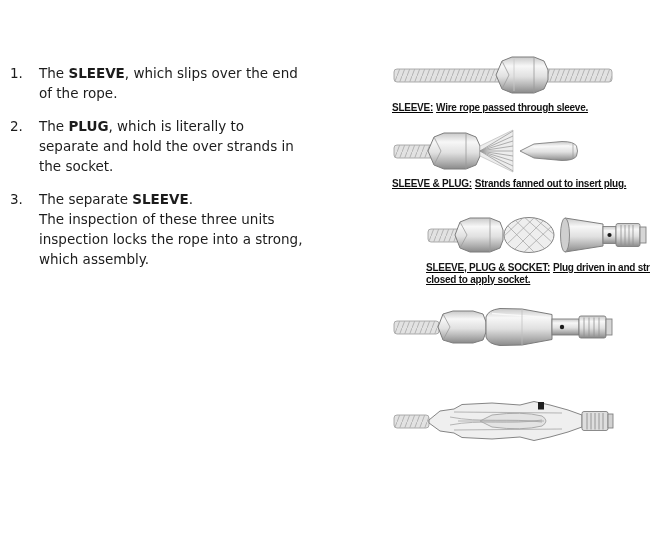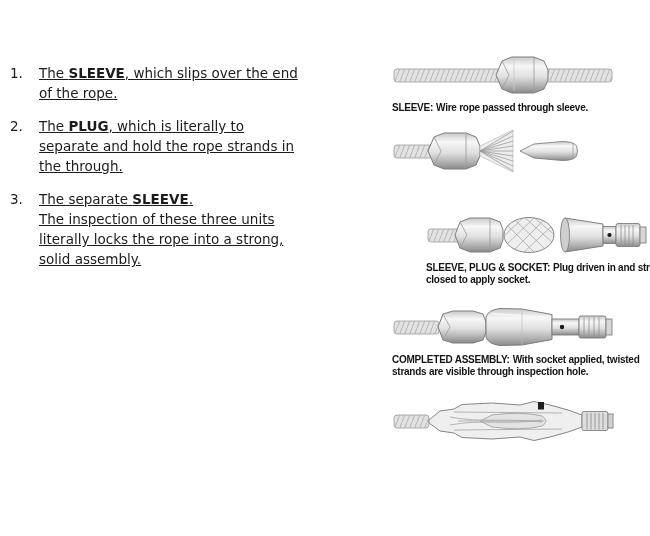--- a/index.html
+++ b/index.html
@@ -12,27 +12,27 @@
   }
 
   
   .left-col {
     position: absolute; left: 10px; top: 63px; width: 338px;
     color: #1c1c1c;
     font-size: 13.5px; line-height: 20px;
   }
   .list-item { display: flex; margin-bottom: 13px; }
   .num { width: 29px; flex: 0 0 29px; }
-  .lines { flex: 1; text-decoration: underline; }
+  .lines { flex: 1; }
   .ln { white-space: nowrap; }
   .ln b { font-weight: bold; }
 
   
   .right-col { position: absolute; left: 392px; top: 0; width: 258px; }
-  .figure { position: absolute; left: 0; width: 258px; }
+  .figure { position: absolute; left: 0; width: 258px; text-decoration: underline; }
   .fig-1 { top: 50px; }
   .fig-2 { top: 126px; }
   .fig-3 { top: 210px; margin-left: 34px; }
   .fig-4 { top: 302px; }
   .fig-5 { top: 396px; }
   .figure svg { display: block; }
   .caption {
     margin-top: 2px;
     font-family: "Liberation Sans", sans-serif;
     font-size: 10px; line-height: 11.5px;
@@ -54,32 +54,32 @@
       <span class="lines">
         <span class="ln"><span>The </span><b>SLEEVE</b><span>, which slips over the end</span></span>
         <span class="ln">of the rope.</span>
       </span>
     </div>
 
     <div class="list-item">
       <span class="num">2.</span>
       <span class="lines">
         <span class="ln"><span>The </span><b>PLUG</b><span>, which is literally to</span></span>
-        <span class="ln">separate and hold the rope strands in</span>
-        <span class="ln">the through.</span>
+        <span class="ln">separate and hold the over strands in</span>
+        <span class="ln">the socket.</span>
       </span>
     </div>
 
     <div class="list-item">
       <span class="num">3.</span>
       <span class="lines">
         <span class="ln"><span>The separate </span><b>SLEEVE</b><span>.</span></span>
         <span class="ln">The inspection of these three units</span>
-        <span class="ln">literally locks the rope into a strong,</span>
-        <span class="ln">solid assembly.</span>
+        <span class="ln">inspection locks the rope into a strong,</span>
+        <span class="ln">which assembly.</span>
       </span>
     </div>
 
   </div>
 
   <div class="right-col">
 
     <div class="figure fig-1">
       <svg width="250" height="50" viewBox="0 0 250 50">
         <defs>
@@ -138,20 +138,23 @@
           <line x1="88" y1="25" x2="121" y2="25"></line>
             <line x1="88" y1="25" x2="121" y2="30"></line>
           <line x1="88" y1="25" x2="121" y2="35"></line>
             <line x1="88" y1="25" x2="121" y2="40"></line>
           <line x1="88" y1="25" x2="121" y2="45"></line>
         </g>
         <path d="M128,25 L142,18 L170,15.5 Q182,15.5 184.5,20 Q186.5,25 184.5,30 Q182,34.5 170,34.5 L142,32 Z" fill="url(#g2)" stroke="#808080" stroke-width="0.9"></path>
         <line x1="142" y1="21.5" x2="177" y2="19.5" stroke="#f7f7f7" stroke-width="1.2"></line>
         <line x1="181" y1="17" x2="181" y2="33" stroke="#9a9a9a" stroke-width="0.7"></line>
       </svg>
+      <div class="caption">
+        <span class="cap-label">SLEEVE &amp; PLUG:</span><span class="cap-desc">Strands fanned out to insert plug.</span>
+      </div>
     </div>
 
     <div class="figure fig-3">
       <svg width="250" height="50" viewBox="0 0 250 50">
         <defs>
           <linearGradient id="g3" x1="0" y1="0" x2="0" y2="1">
             <stop offset="0" stop-color="#c9c9c9"></stop>
               <stop offset="0.25" stop-color="#f7f7f7"></stop>
             <stop offset="0.55" stop-color="#e0e0e0"></stop>
               <stop offset="0.8" stop-color="#b2b2b2"></stop>
@@ -227,23 +230,20 @@
         <circle cx="170" cy="25" r="2.2" fill="#1a1a1a"></circle>
         <rect x="187" y="14" width="27" height="22" rx="2" fill="url(#g4)" stroke="#7c7c7c" stroke-width="0.9"></rect>
         <g stroke="#8f8f8f" stroke-width="0.8">
           <line x1="192" y1="15.5" x2="192" y2="34.5"></line>
             <line x1="197" y1="15.5" x2="197" y2="34.5"></line>
           <line x1="202" y1="15.5" x2="202" y2="34.5"></line>
             <line x1="207" y1="15.5" x2="207" y2="34.5"></line>
         </g>
         <rect x="214" y="17" width="6" height="16" fill="#d6d6d6" stroke="#808080" stroke-width="0.9"></rect>
       </svg>
-      <div class="caption">
-        <span class="cap-label">COMPLETED ASSEMBLY:</span><span class="cap-desc">With socket applied, twisted strands are visible through inspection hole.</span>
-      </div>
     </div>
 
     <div class="figure fig-5">
       <svg width="250" height="50" viewBox="0 0 250 50">
         <defs>
           <pattern id="p5" patternUnits="userSpaceOnUse" width="5" height="13">
             <path d="M5,0 L0,13" stroke="#b2b2b2" stroke-width="1" fill="none"></path>
           </pattern>
         </defs>
         <rect x="2" y="19" width="35" height="13" rx="3" fill="#e2e2e2" stroke="#9a9a9a" stroke-width="0.8"></rect>

